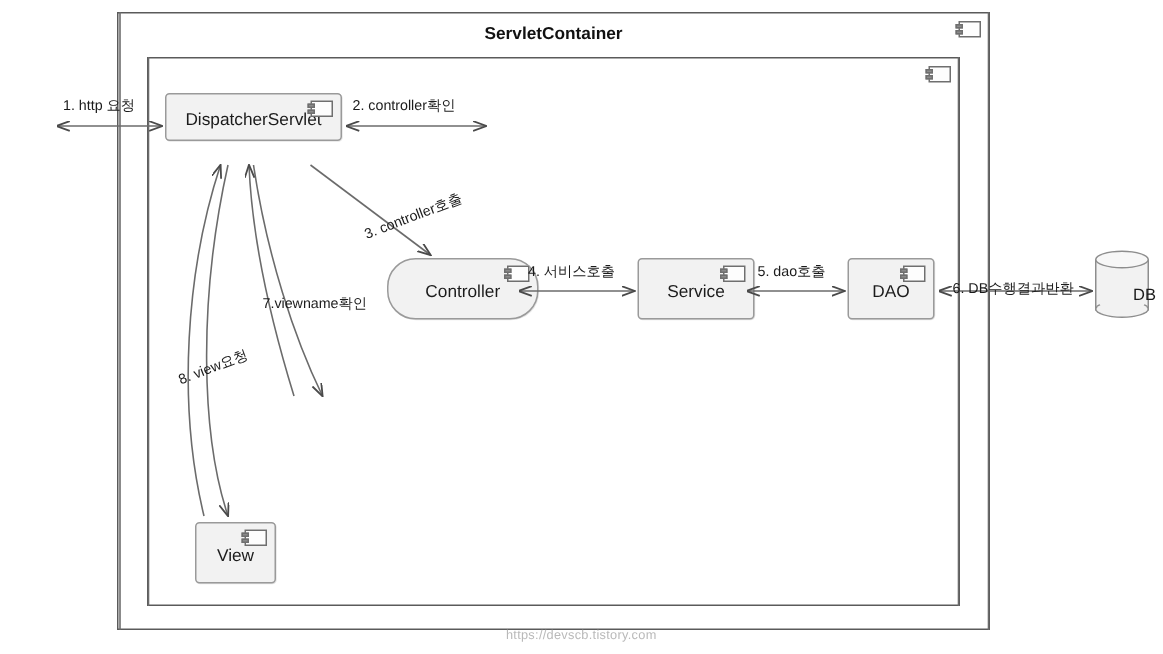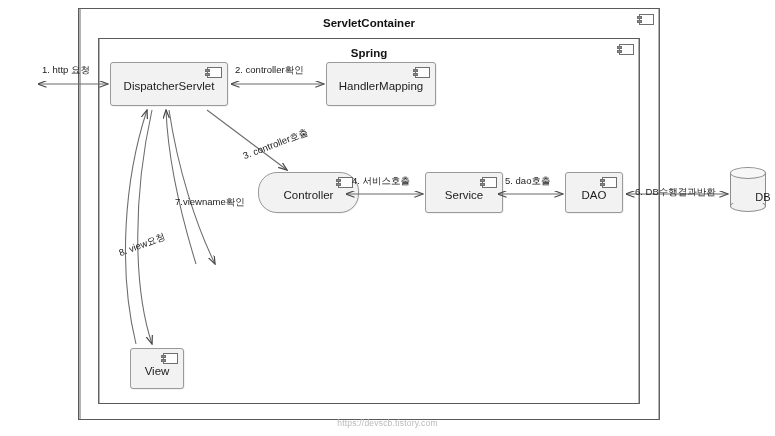--- a/index.html
+++ b/index.html
@@ -55,33 +55,28 @@
 
 <div id="stage">
 
   <div class="container-box" id="servlet-container-box" style="left:78px;top:8px;width:582px;height:412px;">
     <div class="comp-icon"></div>
     <div class="container-title" style="top:8px;text-align:center;">ServletContainer</div>
   </div>
 
   <div class="container-box" id="spring-box" style="left:98px;top:38px;width:542px;height:366px;">
     <div class="comp-icon"></div>
-    <div class="container-title" style="top:8px;">Spring</div>
   </div>
 
 
-  <div class="node" style="left:110px;top:62px;width:118px;height:44px;">
+  <div class="node" style="left:110px;top:62px;width:118px;height:32px;">
     <div class="comp-icon"></div>
     <span class="lbl">DispatcherServlet</span>
   </div>
 
-  <div class="node" style="left:326px;top:62px;width:110px;height:44px;">
-    <div class="comp-icon"></div>
-    <span class="lbl">HandlerMapping</span>
-  </div>
 
   <div class="node" style="left:258px;top:172px;width:101px;height:41px;border-radius:19px;">
     <div class="comp-icon"></div>
     <span class="lbl">Controller</span>
   </div>
 
   <div class="node" style="left:425px;top:172px;width:78px;height:41px;">
     <div class="comp-icon"></div>
     <span class="lbl">Service</span>
   </div>

